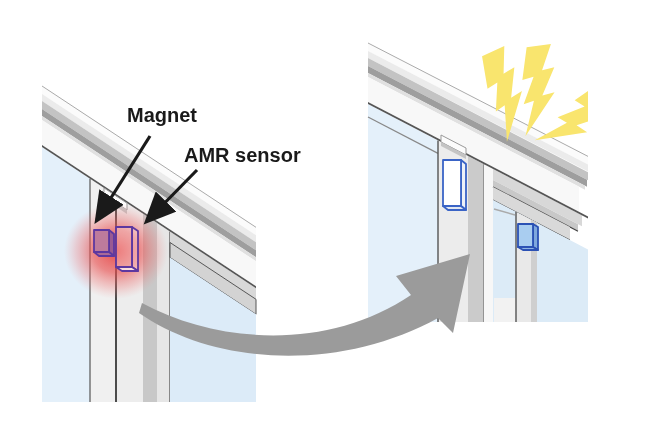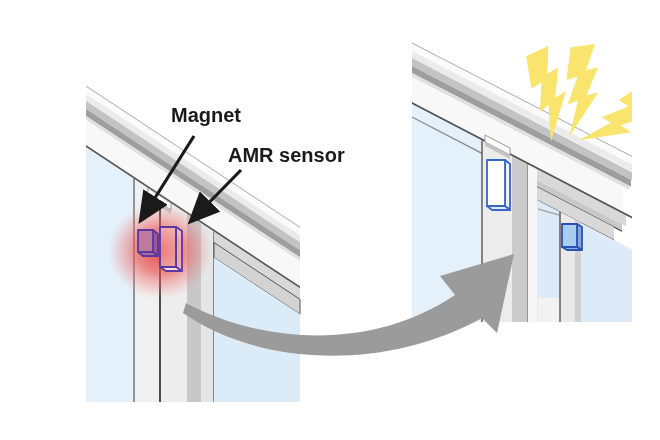--- a/index.html
+++ b/index.html
@@ -1,17 +1,17 @@
 <!DOCTYPE html>
 <html><head>
 <meta charset="utf-8">
 <style>
   html,body{margin:0;padding:0;background:#ffffff;}
   .stage{position:relative;width:588px;height:440px;background:#fff;overflow:hidden;
-         font-family:"Liberation Sans",sans-serif;padding-left:44px;}
+         font-family:"Liberation Sans",sans-serif;}
   svg{display:block;}
   text.lbl{font:bold 20px "Liberation Sans",sans-serif;}
 </style>
 </head>
 <body>
 
 <div class="stage">
 <svg width="660" height="440" viewBox="0 0 660 440">
   <defs>
     <radialGradient id="glow" cx="50%" cy="50%" r="50%">

